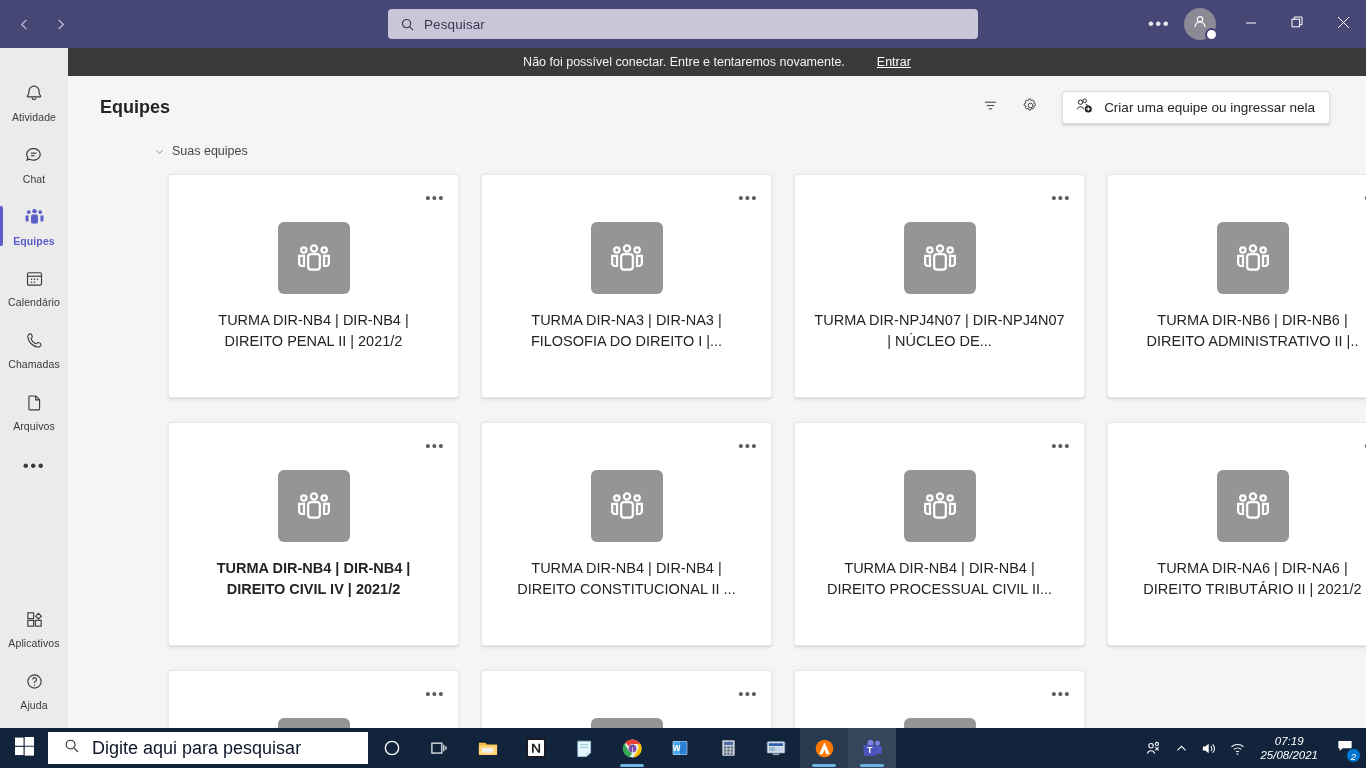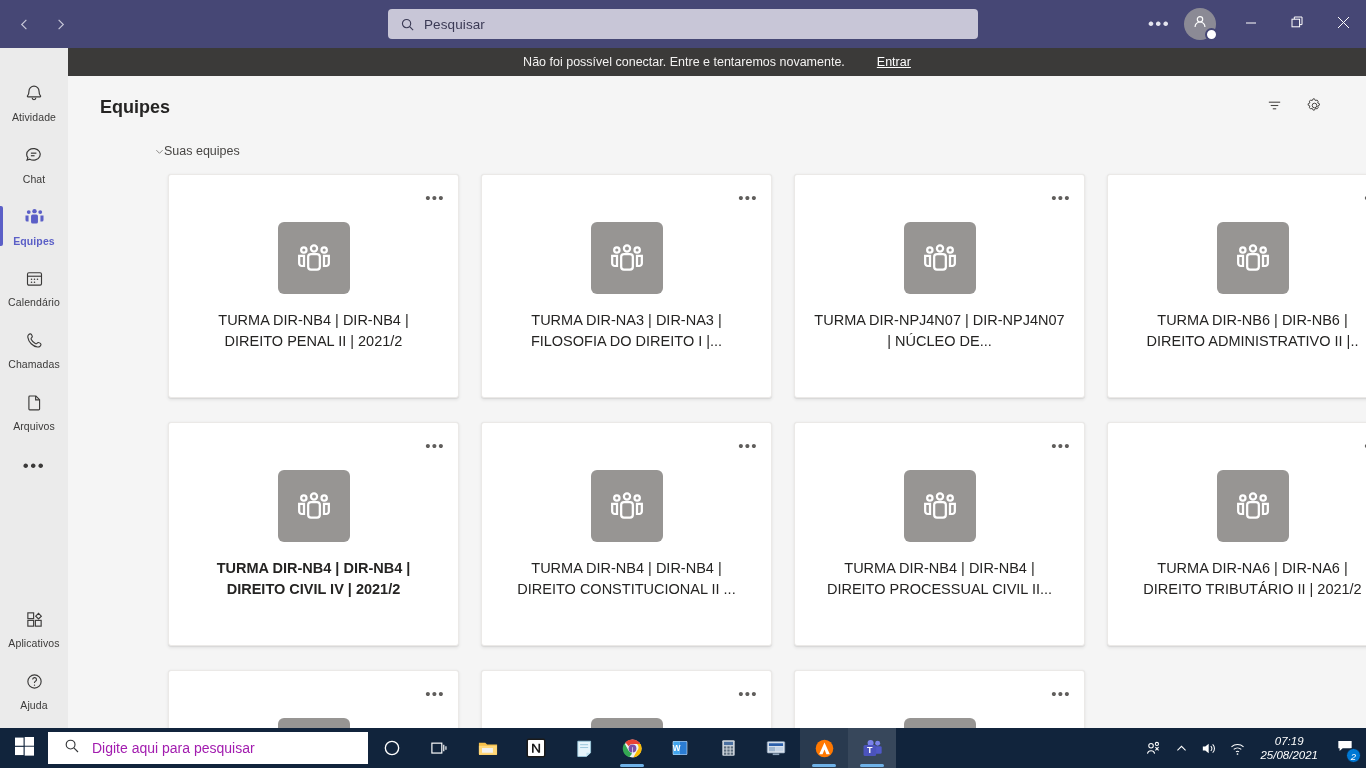--- a/index.html
+++ b/index.html
@@ -141,21 +141,21 @@
     border: 1px solid #e1dfdd;
     border-radius: 3px;
     display: flex; align-items: center; gap: 10px;
     padding: 0 14px 0 12px;
     font-size: 13.5px; color: #252423;
     box-shadow: 0 .3px .9px rgba(0,0,0,.08), 0 1.6px 3.6px rgba(0,0,0,.1);
     margin-left: 8px;
   }
 
   .section-head {
-    display: flex; align-items: center; 
+    display: flex; align-items: center; gap: 8px;
     padding: 0 8px 0 86px;
     height: 26px;
   }
   .chev {
     width: 10px; height: 10px;
     display: inline-flex; align-items: center; justify-content: center;
     color: #8a8886;
   }
   .section-label { font-size: 12.5px; color: #484644; }
 
@@ -214,21 +214,21 @@
     width: 48px; height: 40px;
     display: flex; align-items: center; justify-content: center;
   }
   .tb-search {
     width: 320px; height: 32px;
     background: #ffffff;
     margin-left: 0;
     display: flex; align-items: center; gap: 12px;
     padding-left: 16px;
   }
-  .tb-search .s-text { font-size: 14px; color: #a21caf; }
+  .tb-search .s-text { font-size: 18px; color: #0f172a; }
   .tb-icons { display: flex; align-items: center; }
   .tb-ic {
     width: 48px; height: 40px;
     display: flex; align-items: center; justify-content: center;
     position: relative;
   }
   .tb-ic.active-avast { background: rgba(255,255,255,.10); }
   .tb-ic.active-teams { background: rgba(255,255,255,.16); }
   .tb-ic.running::after {
     content: ""; position: absolute; bottom: 1px; left: 12px;
@@ -465,20 +465,34 @@
 
       <button class="icon-btn" title="Gerenciar equipes">
         <span>
           <svg width="19" height="19" viewBox="0 0 24 24" fill="none" stroke="currentColor" stroke-width="1.25">
             <circle cx="12" cy="12" r="2.9"></circle>
             <path d="M12 3.6l1 2.1 2.3-.5 1.3 1.3-.5 2.3 2.1 1v1.8l-2.1 1 .5 2.3-1.3 1.3-2.3-.5-1 2.1h-1.8l-1-2.1-2.3.5-1.3-1.3.5-2.3-2.1-1v-1.8l2.1-1-.5-2.3 1.3-1.3 2.3.5 1-2.1z"></path>
           </svg>
         </span>
       </button>
 
+      <button class="create-team-btn">
+        <span>
+          <svg width="19" height="19" viewBox="0 0 22 22" fill="none" stroke="currentColor" stroke-width="1.15">
+            <circle cx="11.2" cy="5.6" r="2.1"></circle>
+            <circle cx="6.4" cy="7.2" r="2.5"></circle>
+            <path d="M2.6 15.4a3.9 3.9 0 0 1 7.6 0"></path>
+            <path d="M12.6 9.6a3.4 3.4 0 0 1 2.6 2"></path>
+            <circle cx="15.4" cy="15" r="4.1" fill="currentColor" stroke="none"></circle>
+            <line x1="15.4" y1="12.9" x2="15.4" y2="17.1" stroke="#ffffff" stroke-width="1.3"></line>
+            <line x1="13.3" y1="15" x2="17.5" y2="15" stroke="#ffffff" stroke-width="1.3"></line>
+          </svg>
+        </span>
+        <span>Criar uma equipe ou ingressar nela</span>
+      </button>
     </div>
   </div>
 
   <div class="section-head">
     <span class="chev">
       <svg width="9" height="9" viewBox="0 0 10 10" fill="none" stroke="currentColor" stroke-width="1.1">
         <polyline points="1.5,3.5 5,7 8.5,3.5"></polyline>
       </svg>
     </span>
     <span class="section-label">Suas equipes</span>

